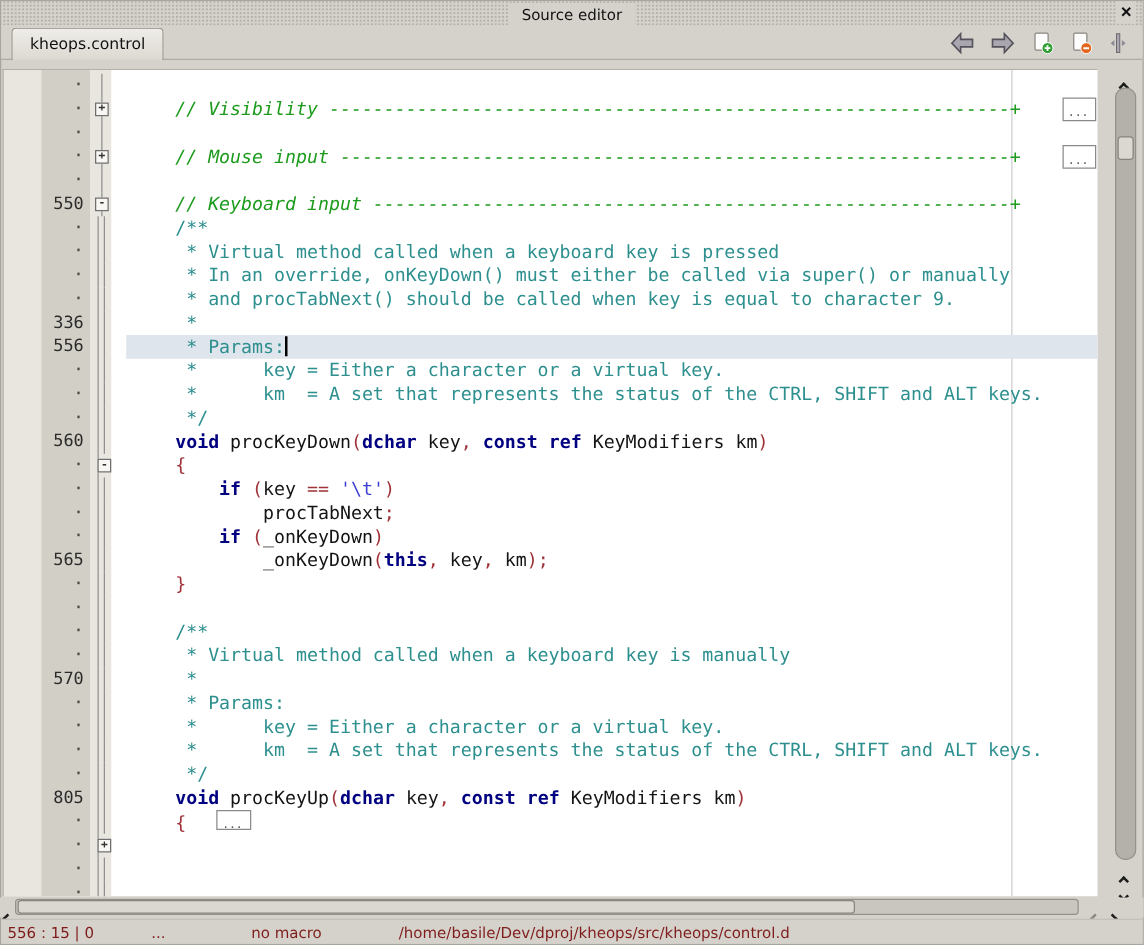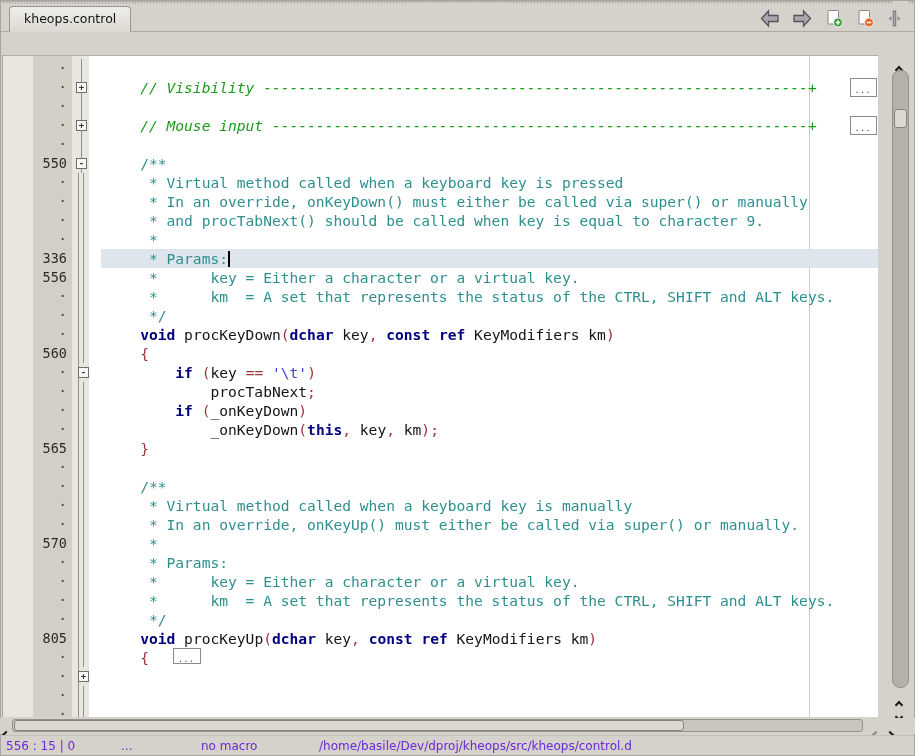--- a/index.html
+++ b/index.html
@@ -27,21 +27,21 @@
   }
   .titlebar .title{
     display:inline-block;background:var(--chrome);padding:1px 10px 2px 10px;
     font-size:12px;color:#111;line-height:16px;
   }
   .close-btn{
     position:absolute;right:5px;top:0;width:16px;height:18px;border:none;background:var(--chrome);
     font-size:15px;font-weight:bold;color:#111;line-height:16px;padding:0;cursor:default;
   }
   
-  .tabstrip{position:absolute;left:1px;right:1px;top:4px;height:28px;background:var(--chrome);border-bottom:1px solid #aeaba4;}
+  .tabstrip{position:absolute;left:1px;right:1px;top:20px;height:28px;background:var(--chrome);border-bottom:1px solid #aeaba4;}
   .tab{
     position:absolute;left:8px;top:2px;height:26px;padding:0 14px;
     background:linear-gradient(#efede9,#dcd9d2);
     border:1px solid var(--border);border-bottom:none;border-radius:4px 4px 0 0;
     font-size:12.5px;color:#111;line-height:24px;
   }
   .toolbar{position:absolute;right:12px;top:3px;height:24px;display:flex;align-items:center;}
   .tool-btn{border:none;background:transparent;padding:0;margin:0 0 0 12px;height:20px;cursor:default;}
   .tool-btn:first-child{margin-left:0;}
   
@@ -103,21 +103,21 @@
   .hscroll{position:absolute;left:0;top:718px;width:915px;height:16px;background:var(--chrome);}
   .hs-l{position:absolute;left:3px;top:5px;}
   .htrough{position:absolute;left:12px;top:1px;width:851px;height:13px;background:var(--trough_h);
            border:1px solid #94918a;border-radius:3px;}
   .hthumb{position:absolute;left:1px;top:0px;width:670px;height:11px;background:var(--thumb);
           border:1px solid var(--thumb_border);border-radius:3px;}
   .hs-r1{position:absolute;right:36px;top:5px;}
   .hs-r2{position:absolute;right:22px;top:5px;}
   
   .statusbar{position:absolute;left:1px;right:1px;bottom:1px;height:20px;background:var(--chrome);
-             border-top:1px solid #c3c0b9;font-size:12px;color:#6d28d9;}
+             border-top:1px solid #c3c0b9;font-size:12px;color:#7f1d1d;}
   .statusbar span{position:absolute;top:2px;line-height:17px;white-space:nowrap;}
   .sb-pos{left:5px;} .sb-mod{left:120px;} .sb-macro{left:200px;text-align:center;} .sb-path{left:318px;}
 </style>
 </head>
 <body>
 
 <div class="titlebar">
   <span class="title">Source editor</span>
   <button class="close-btn">×</button>
 </div>
@@ -249,40 +249,40 @@
       </div>
       <div class="gr fold f-l2"></div>
       <div class="gr fold f-l2"></div>
     </div>
   <div class="col codecol" id="code-col">
       <div class="cr"><span class="lt"></span></div>
       <div class="cr"><span class="lt"><span class="tk-c">    // Visibility --------------------------------------------------------------+</span></span><span class="ellipsis-box rbox">...</span></div>
       <div class="cr"><span class="lt"></span></div>
       <div class="cr"><span class="lt"><span class="tk-c">    // Mouse input -------------------------------------------------------------+</span></span><span class="ellipsis-box rbox">...</span></div>
       <div class="cr"><span class="lt"></span></div>
+      <div class="cr"><span class="lt"><span class="tk-c">    // Keyboard input ----------------------------------------------------------+</span></span></div>
       <div class="cr"><span class="lt"><span class="tk-d">    /**</span></span></div>
       <div class="cr"><span class="lt"><span class="tk-d">     * Virtual method called when a keyboard key is pressed</span></span></div>
       <div class="cr"><span class="lt"><span class="tk-d">     * In an override, onKeyDown() must either be called via super() or manually</span></span></div>
       <div class="cr"><span class="lt"><span class="tk-d">     * and procTabNext() should be called when key is equal to character 9.</span></span></div>
       <div class="cr"><span class="lt"><span class="tk-d">     *</span></span></div>
       <div class="cr current"><span class="lt"><span class="tk-d">     * Params:</span><span class="caret"></span></span></div>
       <div class="cr"><span class="lt"><span class="tk-d">     *      key = Either a character or a virtual key.</span></span></div>
       <div class="cr"><span class="lt"><span class="tk-d">     *      km  = A set that represents the status of the CTRL, SHIFT and ALT keys.</span></span></div>
       <div class="cr"><span class="lt"><span class="tk-d">     */</span></span></div>
       <div class="cr"><span class="lt"><span class="tk-t">    </span><span class="tk-k">void</span><span class="tk-t"> procKeyDown</span><span class="tk-p">(</span><span class="tk-k">dchar</span><span class="tk-t"> key</span><span class="tk-p">,</span><span class="tk-t"> </span><span class="tk-k">const</span><span class="tk-t"> </span><span class="tk-k">ref</span><span class="tk-t"> KeyModifiers km</span><span class="tk-p">)</span></span></div>
       <div class="cr"><span class="lt"><span class="tk-t">    </span><span class="tk-p">{</span></span></div>
       <div class="cr"><span class="lt"><span class="tk-t">        </span><span class="tk-k">if</span><span class="tk-t"> </span><span class="tk-p">(</span><span class="tk-t">key </span><span class="tk-p">==</span><span class="tk-t"> </span><span class="tk-s">'\t'</span><span class="tk-p">)</span></span></div>
       <div class="cr"><span class="lt"><span class="tk-t">            procTabNext</span><span class="tk-p">;</span></span></div>
       <div class="cr"><span class="lt"><span class="tk-t">        </span><span class="tk-k">if</span><span class="tk-t"> </span><span class="tk-p">(</span><span class="tk-t">_onKeyDown</span><span class="tk-p">)</span></span></div>
       <div class="cr"><span class="lt"><span class="tk-t">            _onKeyDown</span><span class="tk-p">(</span><span class="tk-k">this</span><span class="tk-p">,</span><span class="tk-t"> key</span><span class="tk-p">,</span><span class="tk-t"> km</span><span class="tk-p">);</span></span></div>
       <div class="cr"><span class="lt"><span class="tk-t">    </span><span class="tk-p">}</span></span></div>
       <div class="cr"><span class="lt"></span></div>
       <div class="cr"><span class="lt"><span class="tk-d">    /**</span></span></div>
       <div class="cr"><span class="lt"><span class="tk-d">     * Virtual method called when a keyboard key is manually</span></span></div>
-      <div class="cr"><span class="lt"><span class="tk-d">     * In an override, onKeyUp() must either be called via super() or manually.</span></span></div>
       <div class="cr"><span class="lt"><span class="tk-d">     *</span></span></div>
       <div class="cr"><span class="lt"><span class="tk-d">     * Params:</span></span></div>
       <div class="cr"><span class="lt"><span class="tk-d">     *      key = Either a character or a virtual key.</span></span></div>
       <div class="cr"><span class="lt"><span class="tk-d">     *      km  = A set that represents the status of the CTRL, SHIFT and ALT keys.</span></span></div>
       <div class="cr"><span class="lt"><span class="tk-d">     */</span></span></div>
       <div class="cr"><span class="lt"><span class="tk-t">    </span><span class="tk-k">void</span><span class="tk-t"> procKeyUp</span><span class="tk-p">(</span><span class="tk-k">dchar</span><span class="tk-t"> key</span><span class="tk-p">,</span><span class="tk-t"> </span><span class="tk-k">const</span><span class="tk-t"> </span><span class="tk-k">ref</span><span class="tk-t"> KeyModifiers km</span><span class="tk-p">)</span></span></div>
       <div class="cr"><span class="lt"><span class="tk-t">    </span><span class="tk-p">{</span><span class="ellipsis-box ibox">...</span></span></div>
       <div class="cr"><span class="lt"></span></div>
     </div>
 </div>

